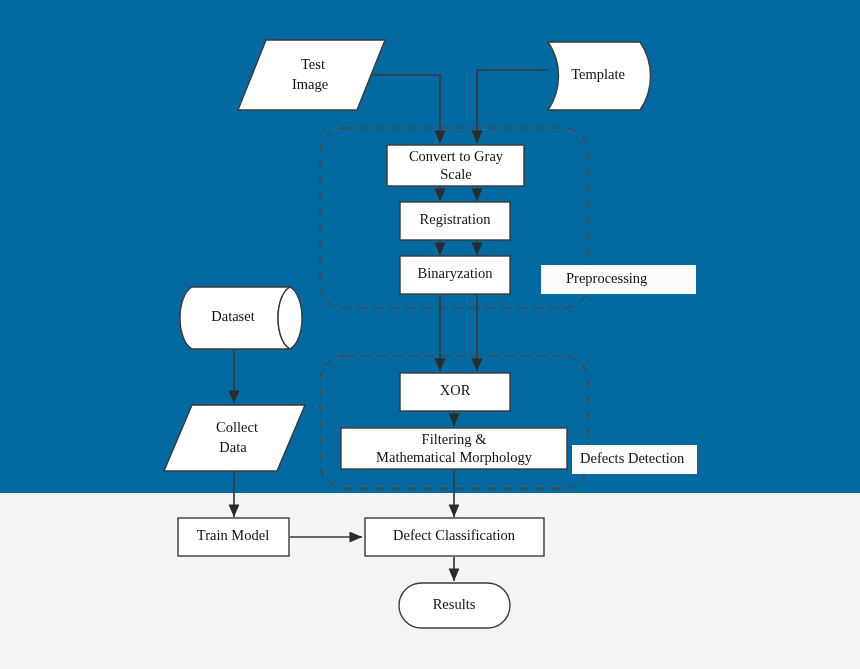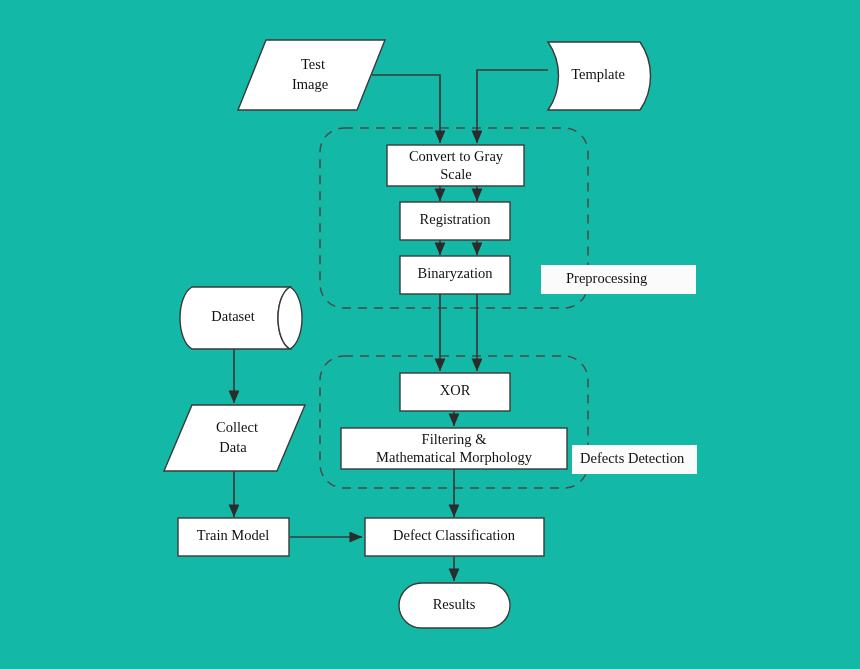--- a/index.html
+++ b/index.html
@@ -9,22 +9,22 @@
   }
   body {
     width: 860px;
     height: 669px;
     overflow: hidden;
     font-family: "Liberation Serif", "DejaVu Serif", serif;
   }
   #canvas {
     position: relative;
     width: 860px;
-    height: 669px;
-    background: #14b8a6;
+    height: 493px;
+    background: #0369a1;
   }
   svg.flow {
     position: absolute;
     top: 0;
     left: 0;
     width: 860px;
     height: 669px;
   }
   .node-shape {
     fill: #ffffff;

